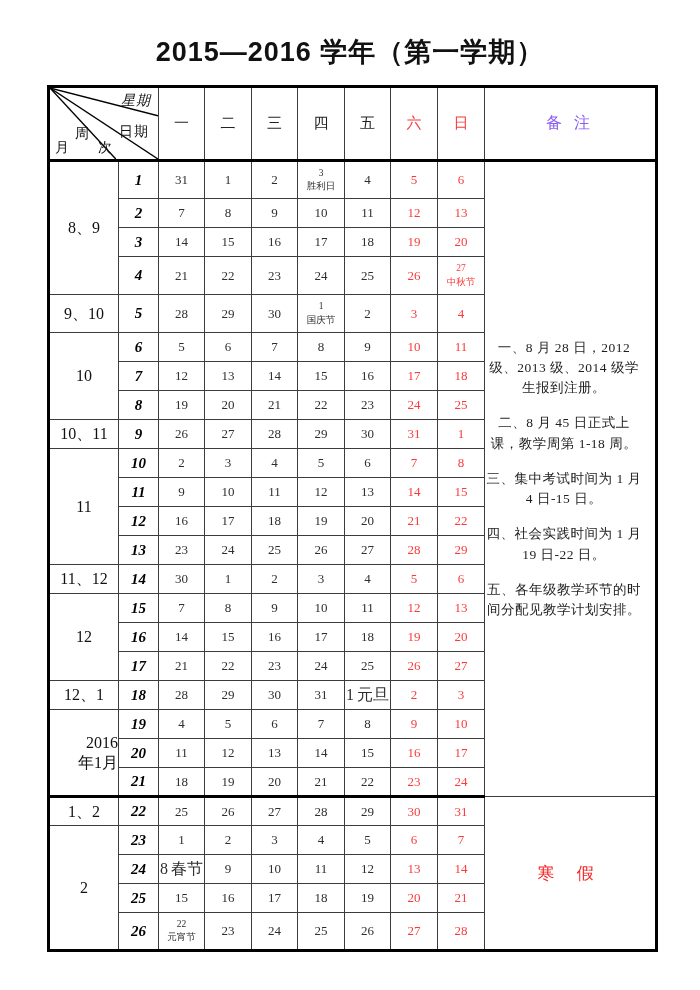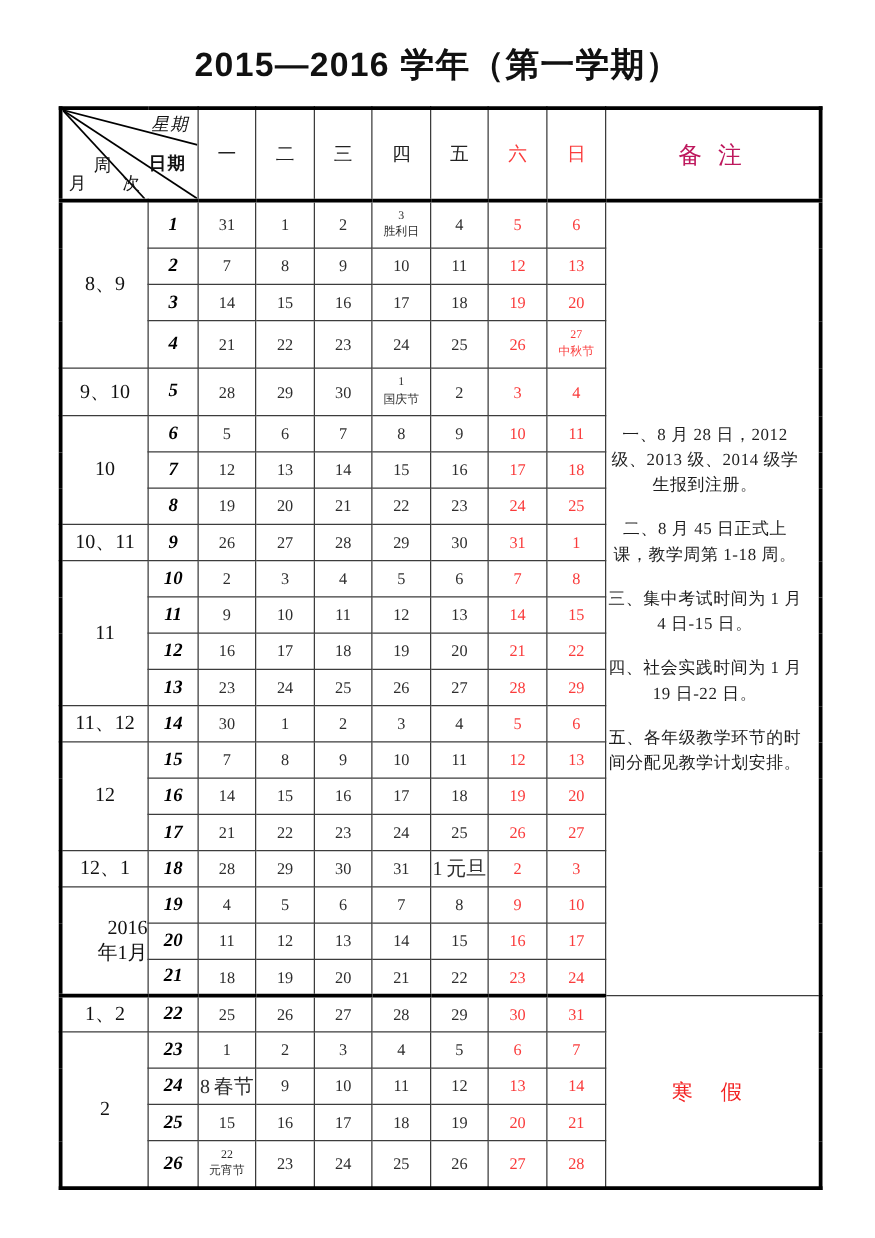--- a/index.html
+++ b/index.html
@@ -42,27 +42,27 @@
     border-right:2px solid #000;
   }
   th.corner svg{position:absolute;left:0;top:0;width:100%;height:100%;}
   .corner-lab{
     position:absolute;
     font-size:14px;color:#111;
     line-height:1;
     letter-spacing:1px;
   }
   .lab-weekday{top:6px;right:7px;font-style:italic;}
-  .lab-date{top:37px;right:9px;font-weight:bold;}
+  .lab-date{top:37px;right:9px;}
   .lab-week{top:39px;left:25px;}
   .lab-order{bottom:4px;left:48px;}
   .lab-month{bottom:4px;left:5px;}
   th.dow{font-size:15px;color:#222;}
   th.dow.red{color:#fa3b3b;}
-  th.rem-hdr{font-size:19px;letter-spacing:4px;color:#be185d;}
+  th.rem-hdr{font-size:16px;letter-spacing:4px;color:#8b5cf6;}
   
   tr.wk{height:29px;}
   tr.wk.tall{height:38px;}
   td.month{
     font-size:16px;color:#111;line-height:1.25;
   }
   td.month .l2{display:block;}
   td.month .l2:empty{display:none;}
   td.wnum{
     font-style:italic;

